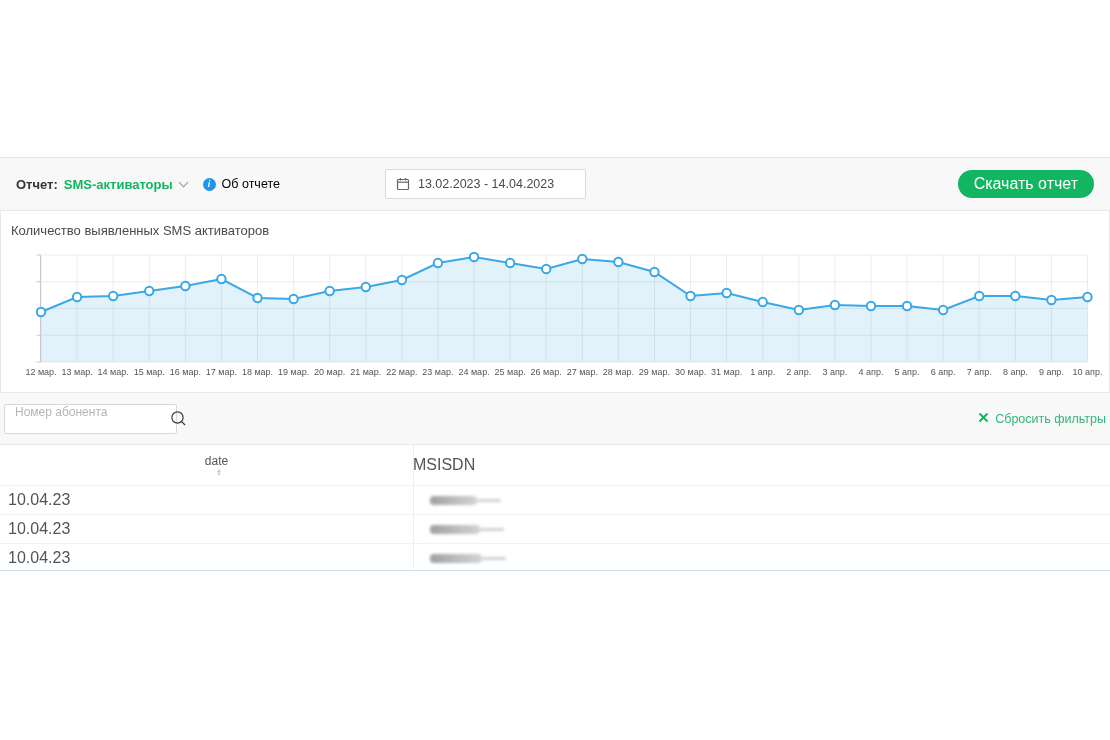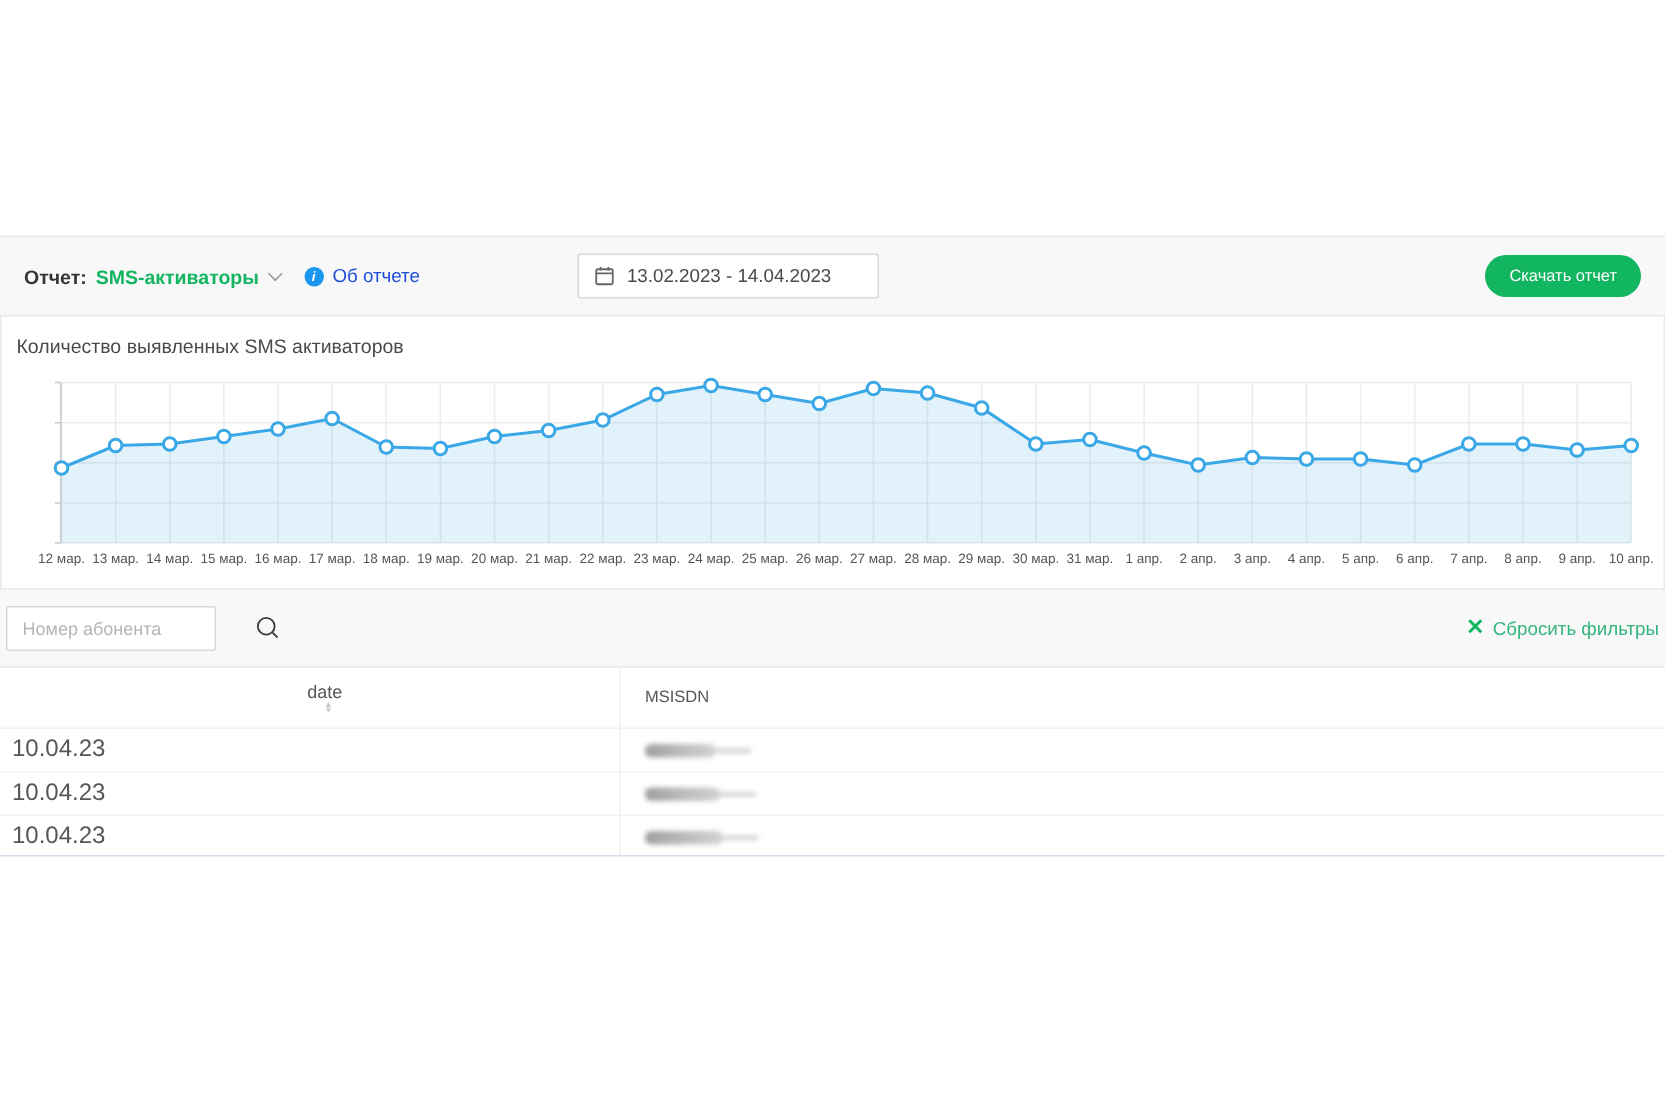--- a/index.html
+++ b/index.html
@@ -8,46 +8,46 @@
   .band { background:#f8f8f8; border-top:1px solid #e6e6e6; }
 
   
   .header-row { height:52px; display:flex; align-items:center; padding:0 16px; }
   .report-label { font-size:13px; font-weight:bold; color:#333; }
   .report-select { display:flex; align-items:center; margin-left:6px; cursor:pointer; }
   .report-name { font-size:13px; font-weight:bold; color:#12b560; }
   .chevron { width:7px; height:7px; border-right:1.5px solid #999; border-bottom:1.5px solid #999; transform:rotate(45deg); margin:-3px 0 0 7px; }
   .about { display:flex; align-items:center; margin-left:16px; cursor:pointer; }
   .info-icon { width:13px; height:13px; border-radius:50%; background:#1a96f0; color:#fff; font-size:9px; font-weight:bold; display:flex; align-items:center; justify-content:center; font-style:italic; }
-  .about-label { font-size:12.5px; color:#1d4ed8; margin-left:6px; }
+  .about-label { font-size:12.5px; color:#000000; margin-left:6px; }
   .date-box { margin-left:105px; width:201px; height:30px; background:#fff; border:1px solid #d9d9d9; border-radius:2px; display:flex; align-items:center; padding:0 10px; cursor:pointer; }
   .date-text { font-size:12.5px; color:#4a4a4a; margin-left:8px; white-space:nowrap; }
   .spacer { flex:1; }
-  .download-btn { height:28px; padding:0 16px; border:none; border-radius:14px; background:#12b560; color:#fff; font-size:11px; font-family:"Liberation Sans", sans-serif; cursor:pointer; }
+  .download-btn { height:28px; padding:0 16px; border:none; border-radius:14px; background:#12b560; color:#fff; font-size:16px; font-family:"Liberation Sans", sans-serif; cursor:pointer; }
 
   
   .chart-card { background:#fff; border:1px solid #e8e8e8; height:183px; overflow:hidden; }
   .chart-title { font-size:13px; color:#4a4a4a; padding:12px 0 0 10px; height:28px; }
   .chart-wrap { margin-top:4px; }
 
   
   .filter-row { height:51px; display:flex; align-items:center; justify-content:space-between; padding:0 4px; }
-  .search-box { width:140px; height:30px; background:#fff; border:1px solid #d9d9d9; border-radius:2px; display:flex; align-items:center; }
+  .search-box { width:173px; height:30px; background:#fff; border:1px solid #d9d9d9; border-radius:2px; display:flex; align-items:flex-start; }
   .search-input { flex:1; border:none; outline:none; background:transparent; font-size:12px; color:#444; padding:0 0 0 10px; font-family:"Liberation Sans", sans-serif; }
   .search-input::placeholder { color:#b5b5b5; }
   .search-icon-btn { width:30px; height:28px; display:flex; align-items:center; justify-content:center; cursor:pointer; }
   .reset-link { display:flex; cursor:pointer; }
   .reset-label { font-size:12.5px; color:#35b47e; margin-left:6px; }
 
   
   .table-card { background:#fff; border-top:1px solid #e8e8e8; border-bottom:1px solid #cfdcea; height:127px; overflow:hidden; position:relative; }
   .col-divider { position:absolute; left:413px; top:0; bottom:0; width:1px; background:#efefef; }
   .thead { height:41px; display:flex; align-items:center; border-bottom:1px solid #f2f2f2; }
   .th-date { width:413px; padding-left:20px; font-size:12px; color:#555; display:flex; align-items:center; cursor:pointer;flex-direction:column; }
-  .th-msisdn { padding-left:17px; font-size:11px; color:#555; }
+  .th-msisdn { font-size:16px; color:#555; }
   .sorter { display:flex; flex-direction:column; margin-left:5px; color:#ccc; font-size:7px; line-height:4px; }
   .trow { height:29px; display:flex; align-items:center; border-bottom:1px solid #f2f2f2; }
   .td-date { width:413px; padding-left:8px; font-size:16px; color:#555; }
   .td-msisdn { padding-left:17px; display:flex; align-items:center; }
   .smudge { height:9px; width:52px; border-radius:4px; background:linear-gradient(90deg,#9f9f9f,#bdbdbd 55%,#d2d2d2); filter:blur(1.6px); position:relative; }
   .smudge::after { content:""; position:absolute; left:100%; top:3px; width:24px; height:3px; background:#cfcfcf; border-radius:2px; }
   .trow:nth-child(3) .smudge { width:47px; }
   .trow:nth-child(4) .smudge { width:50px; }
 </style>
 </head>

